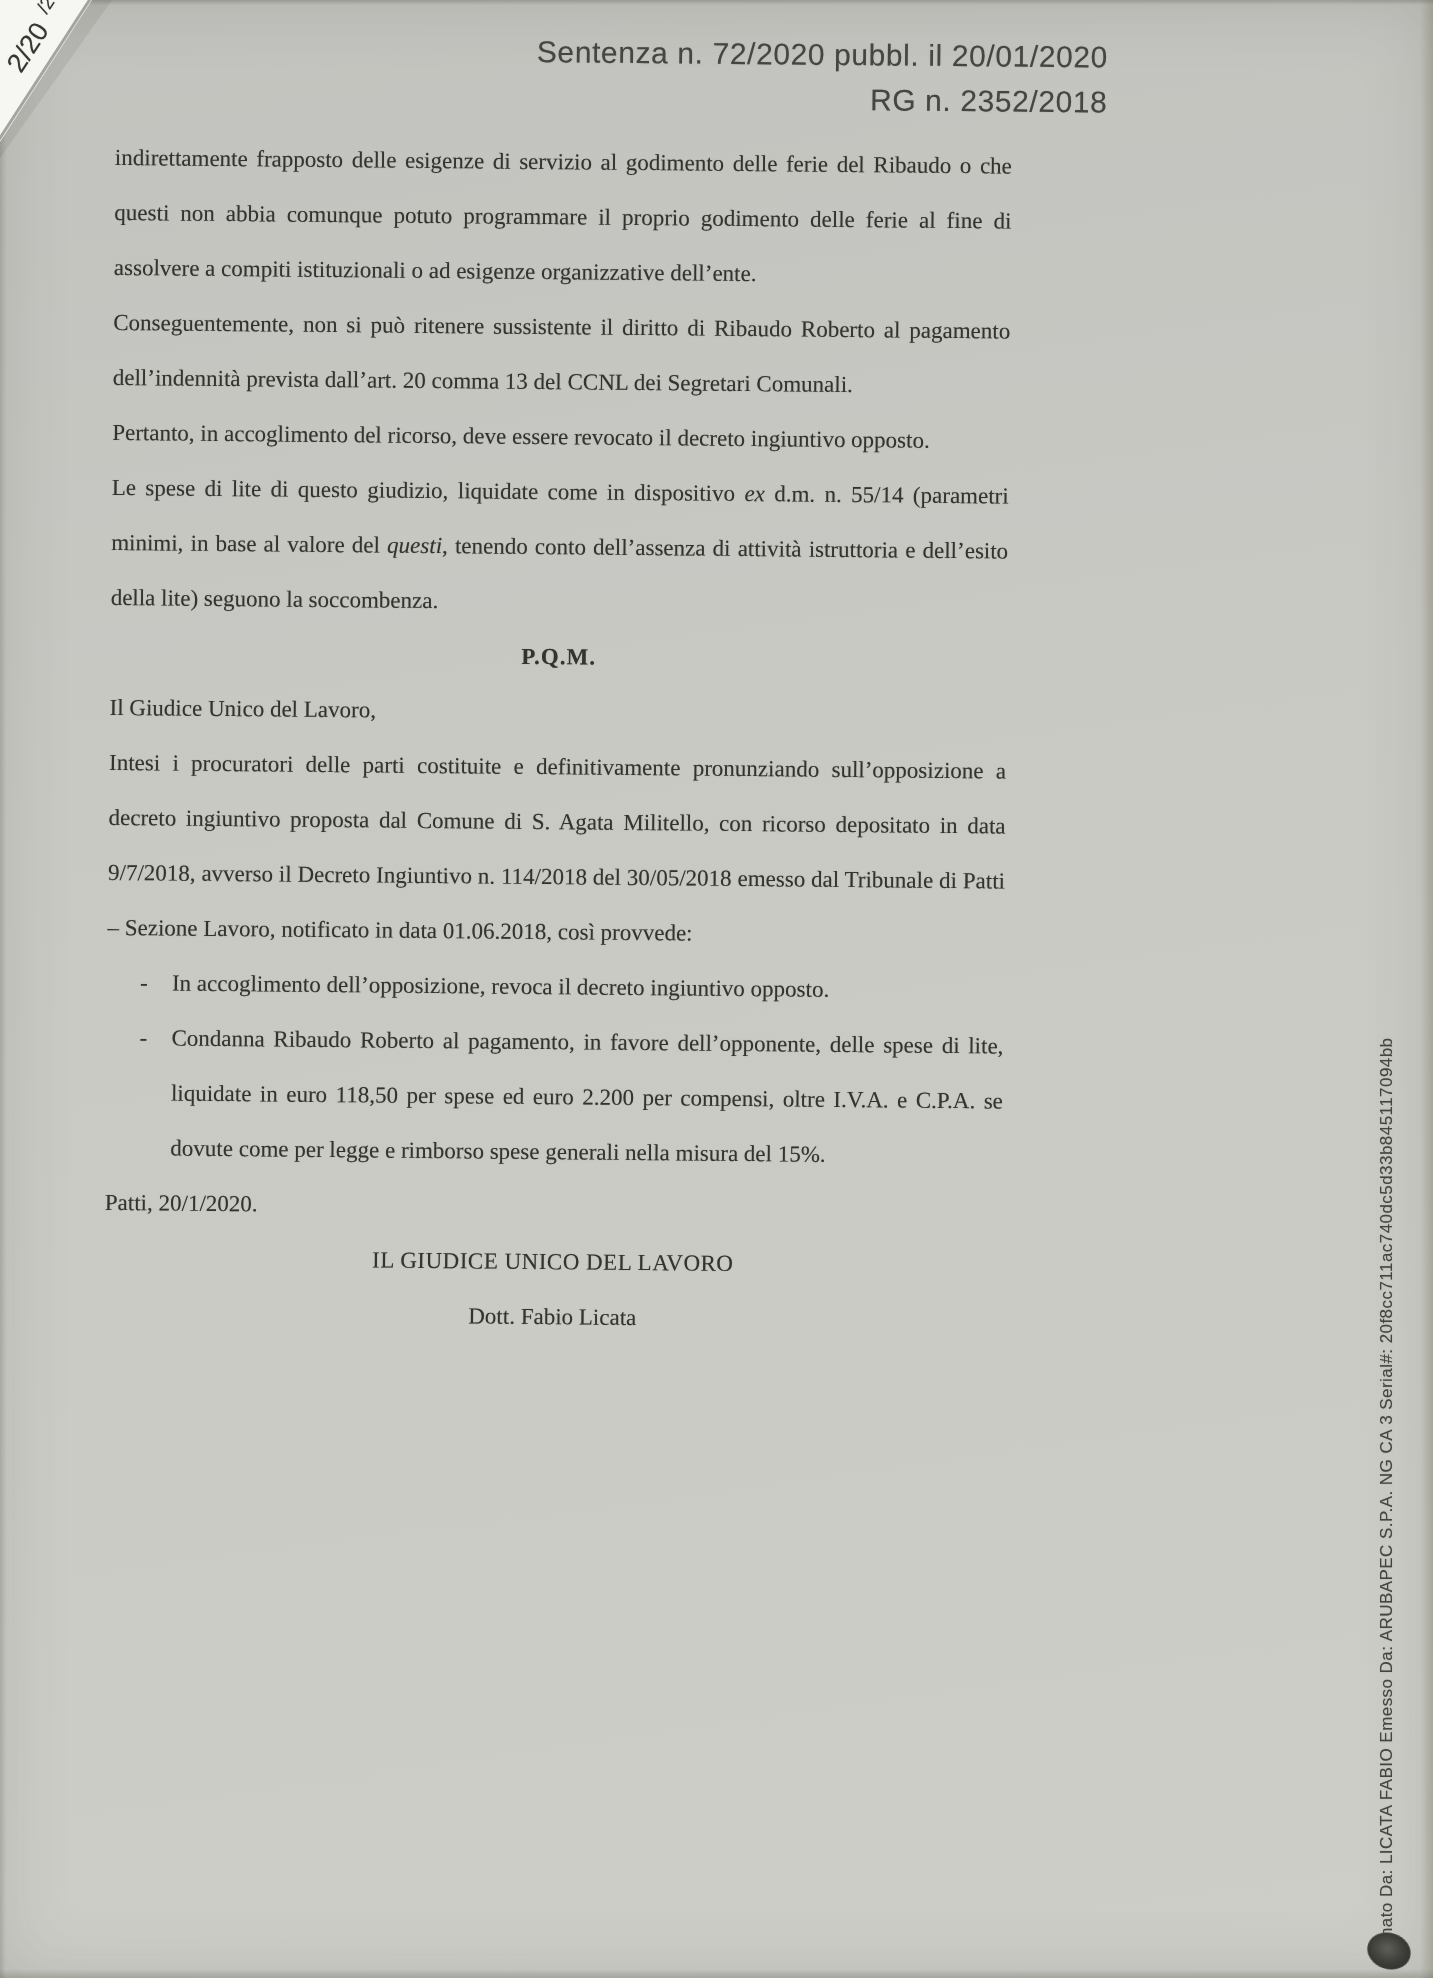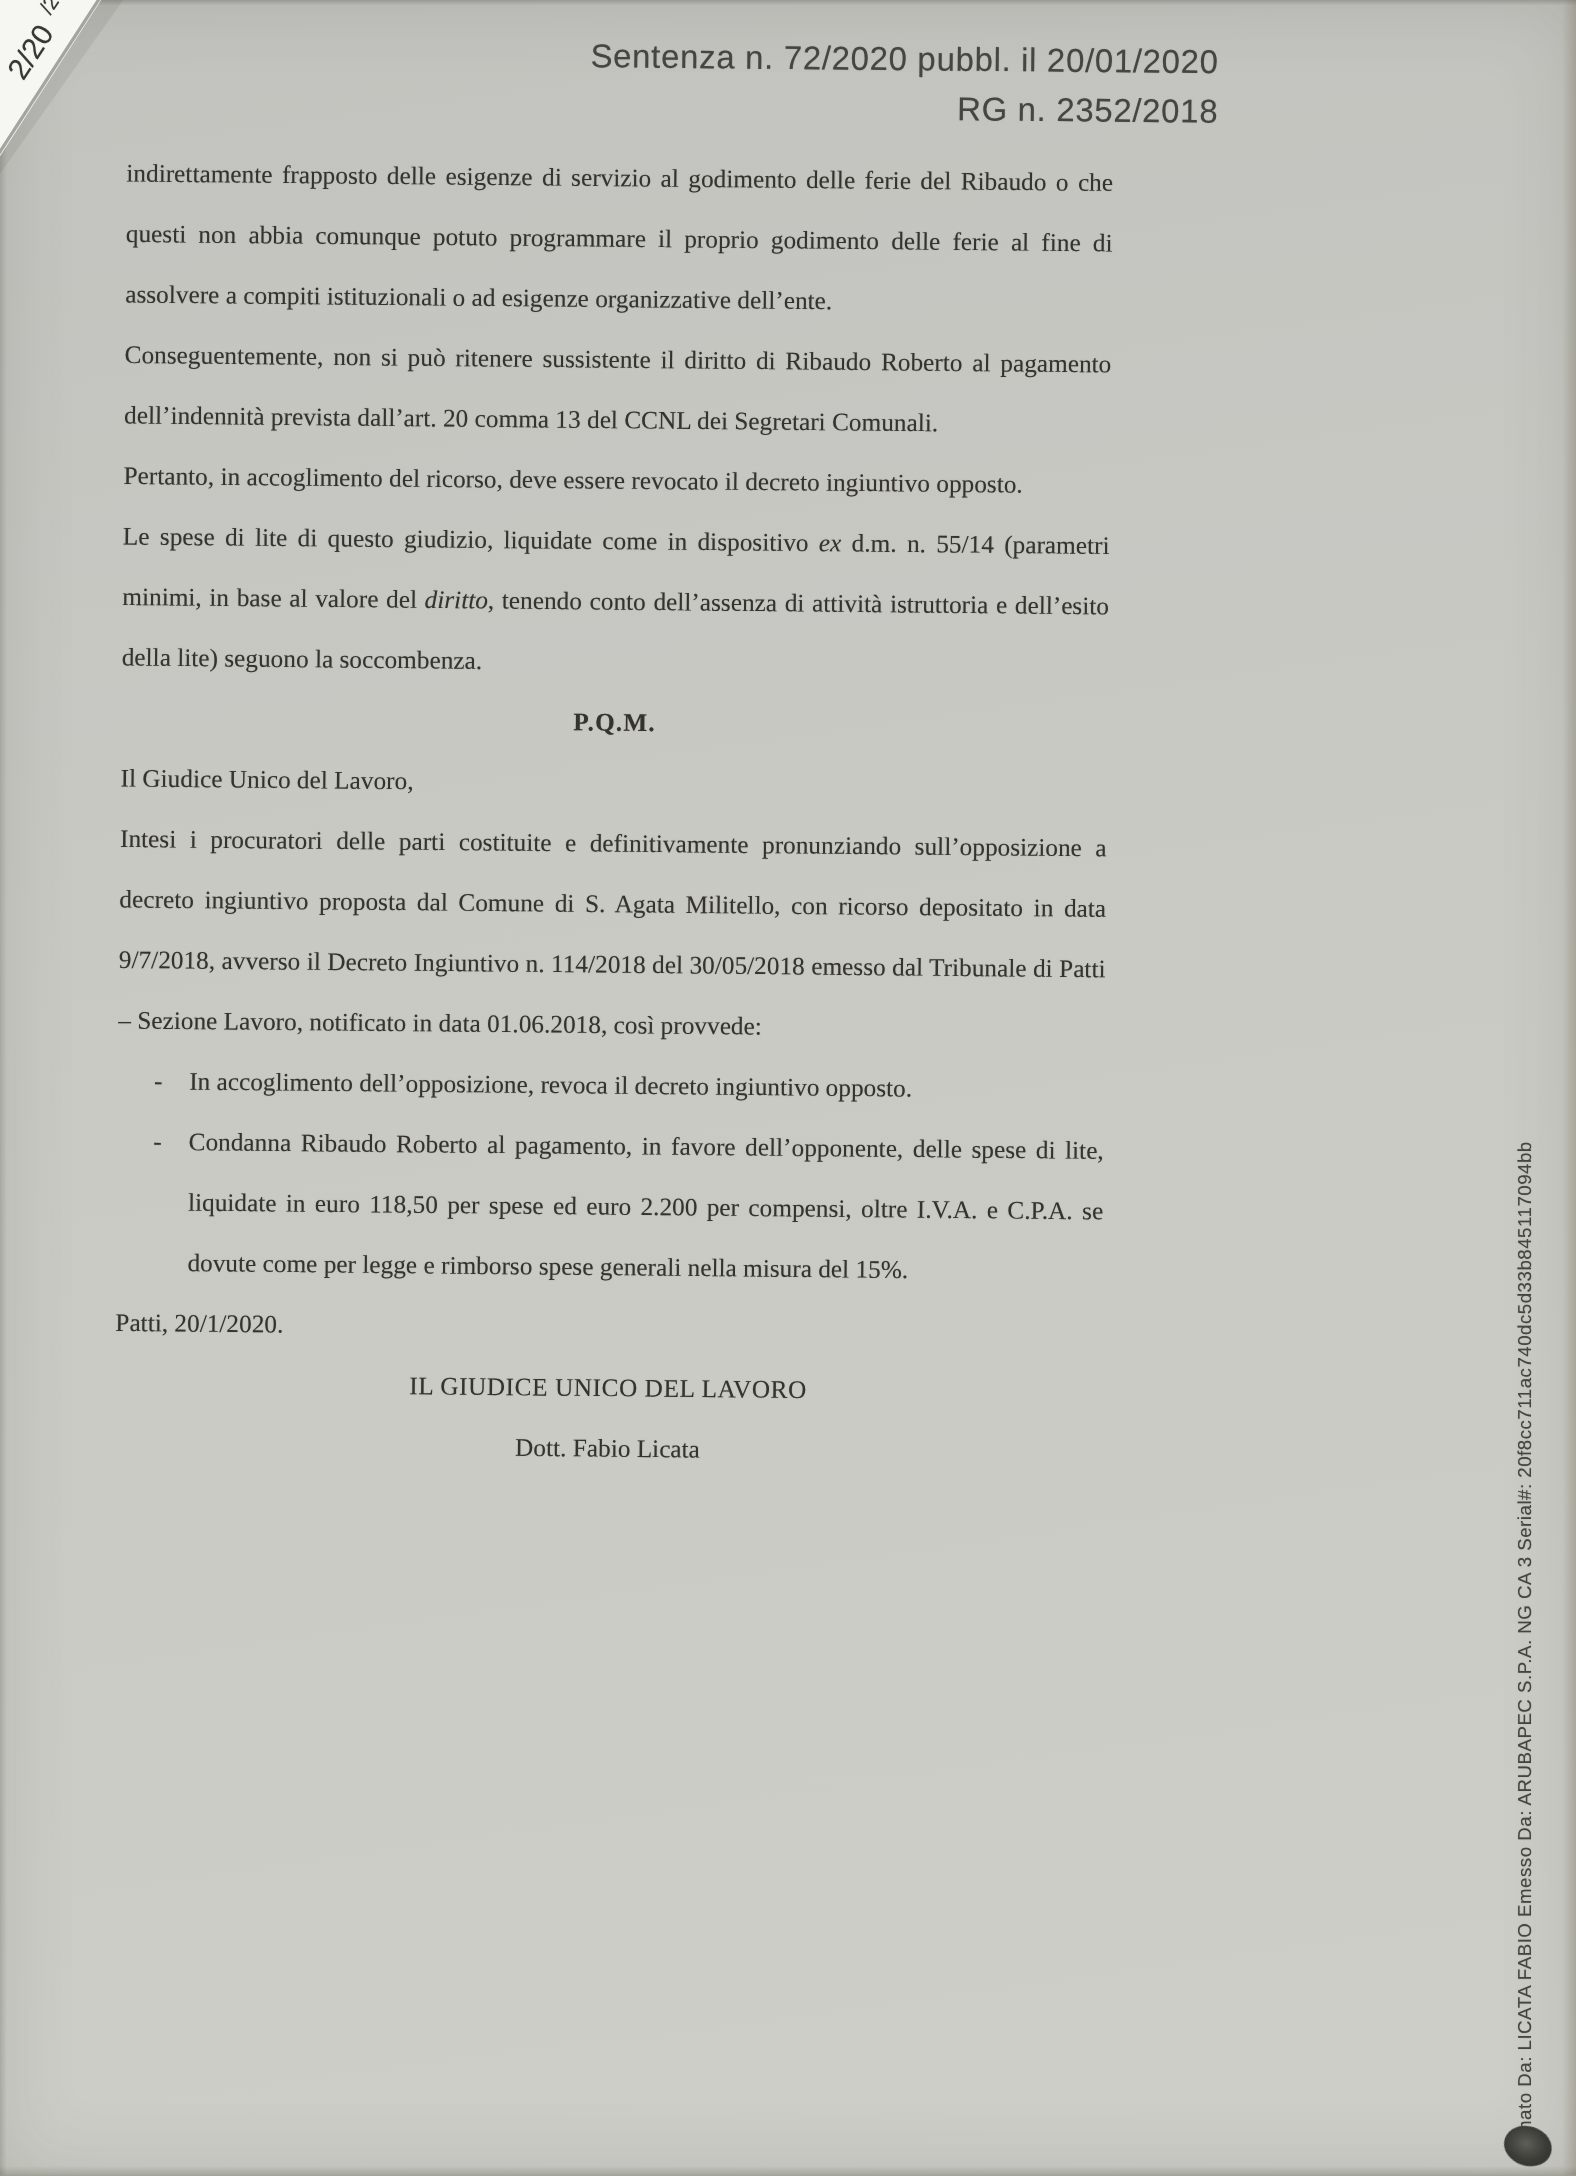--- a/index.html
+++ b/index.html
@@ -90,21 +90,21 @@
 
     <div class="stamp">
       <div>Sentenza n. 72/2020 pubbl. il 20/01/2020</div>
       <div>RG n. 2352/2018</div>
     </div>
 
     <div class="body-text">
       <p>indirettamente frapposto delle esigenze di servizio al godimento delle ferie del Ribaudo o che questi non abbia comunque potuto programmare il proprio godimento delle ferie al fine di assolvere a compiti istituzionali o ad esigenze organizzative dell’ente.</p>
       <p>Conseguentemente, non si può ritenere sussistente il diritto di Ribaudo Roberto al pagamento dell’indennità prevista dall’art. 20 comma 13 del CCNL dei Segretari Comunali.</p>
       <p>Pertanto, in accoglimento del ricorso, deve essere revocato il decreto ingiuntivo opposto.</p>
-      <p><span>Le spese di lite di questo giudizio, liquidate come in dispositivo </span><em class="latin">ex</em><span> d.m. n. 55/14 (parametri minimi, in base al valore del </span><em class="latin">diritto</em><span>, tenendo conto dell’assenza di attività istruttoria e dell’esito della lite) seguono la soccombenza.</span></p>
+      <p><span>Le spese di lite di questo giudizio, liquidate come in dispositivo </span><em class="latin">ex</em><span> d.m. n. 55/14 (parametri minimi, in base al valore del </span><em class="latin">questi</em><span>, tenendo conto dell’assenza di attività istruttoria e dell’esito della lite) seguono la soccombenza.</span></p>
       <p class="center pqm">P.Q.M.</p>
       <p>Il Giudice Unico del Lavoro,</p>
       <p>Intesi i procuratori delle parti costituite e definitivamente pronunziando sull’opposizione a decreto ingiuntivo proposta dal Comune di S. Agata Militello, con ricorso depositato in data 9/7/2018, avverso il Decreto Ingiuntivo n. 114/2018 del 30/05/2018 emesso dal Tribunale di Patti – Sezione Lavoro, notificato in data 01.06.2018, così provvede:</p>
       <ul class="decisions">
         <li>
           <span class="marker">-</span>
           <span>In accoglimento dell’opposizione, revoca il decreto ingiuntivo opposto.</span>
         </li>
         <li>
           <span class="marker">-</span>

